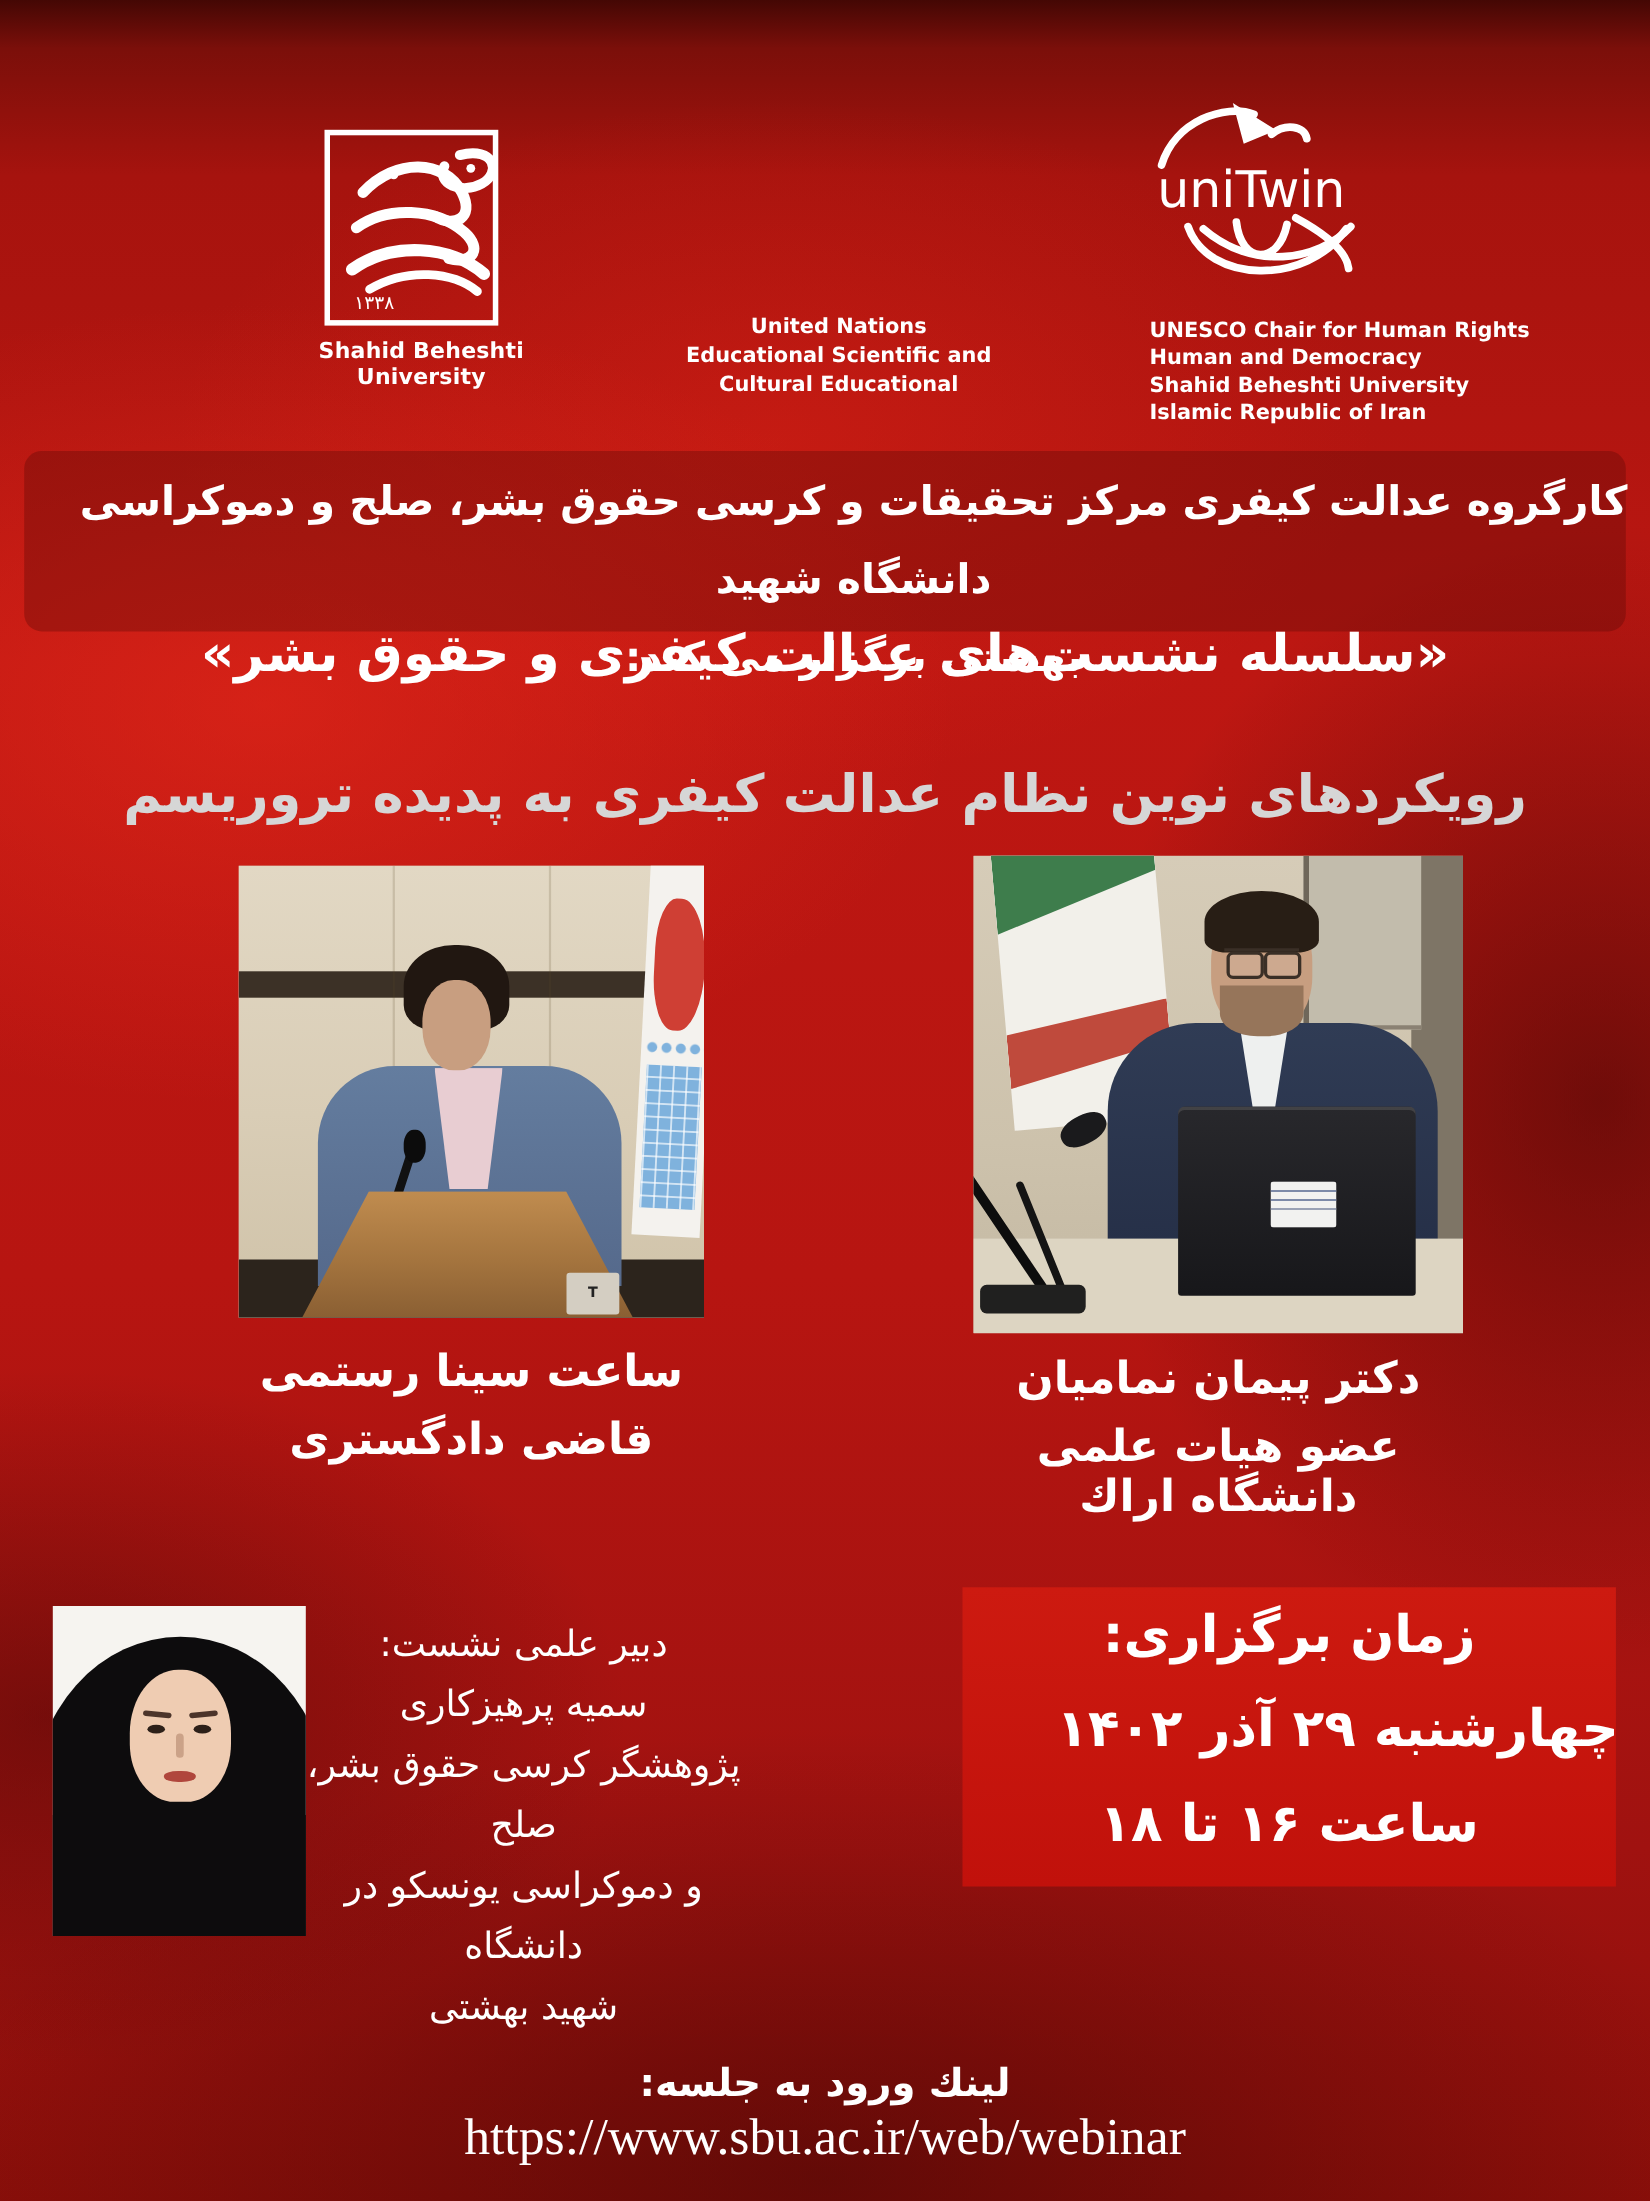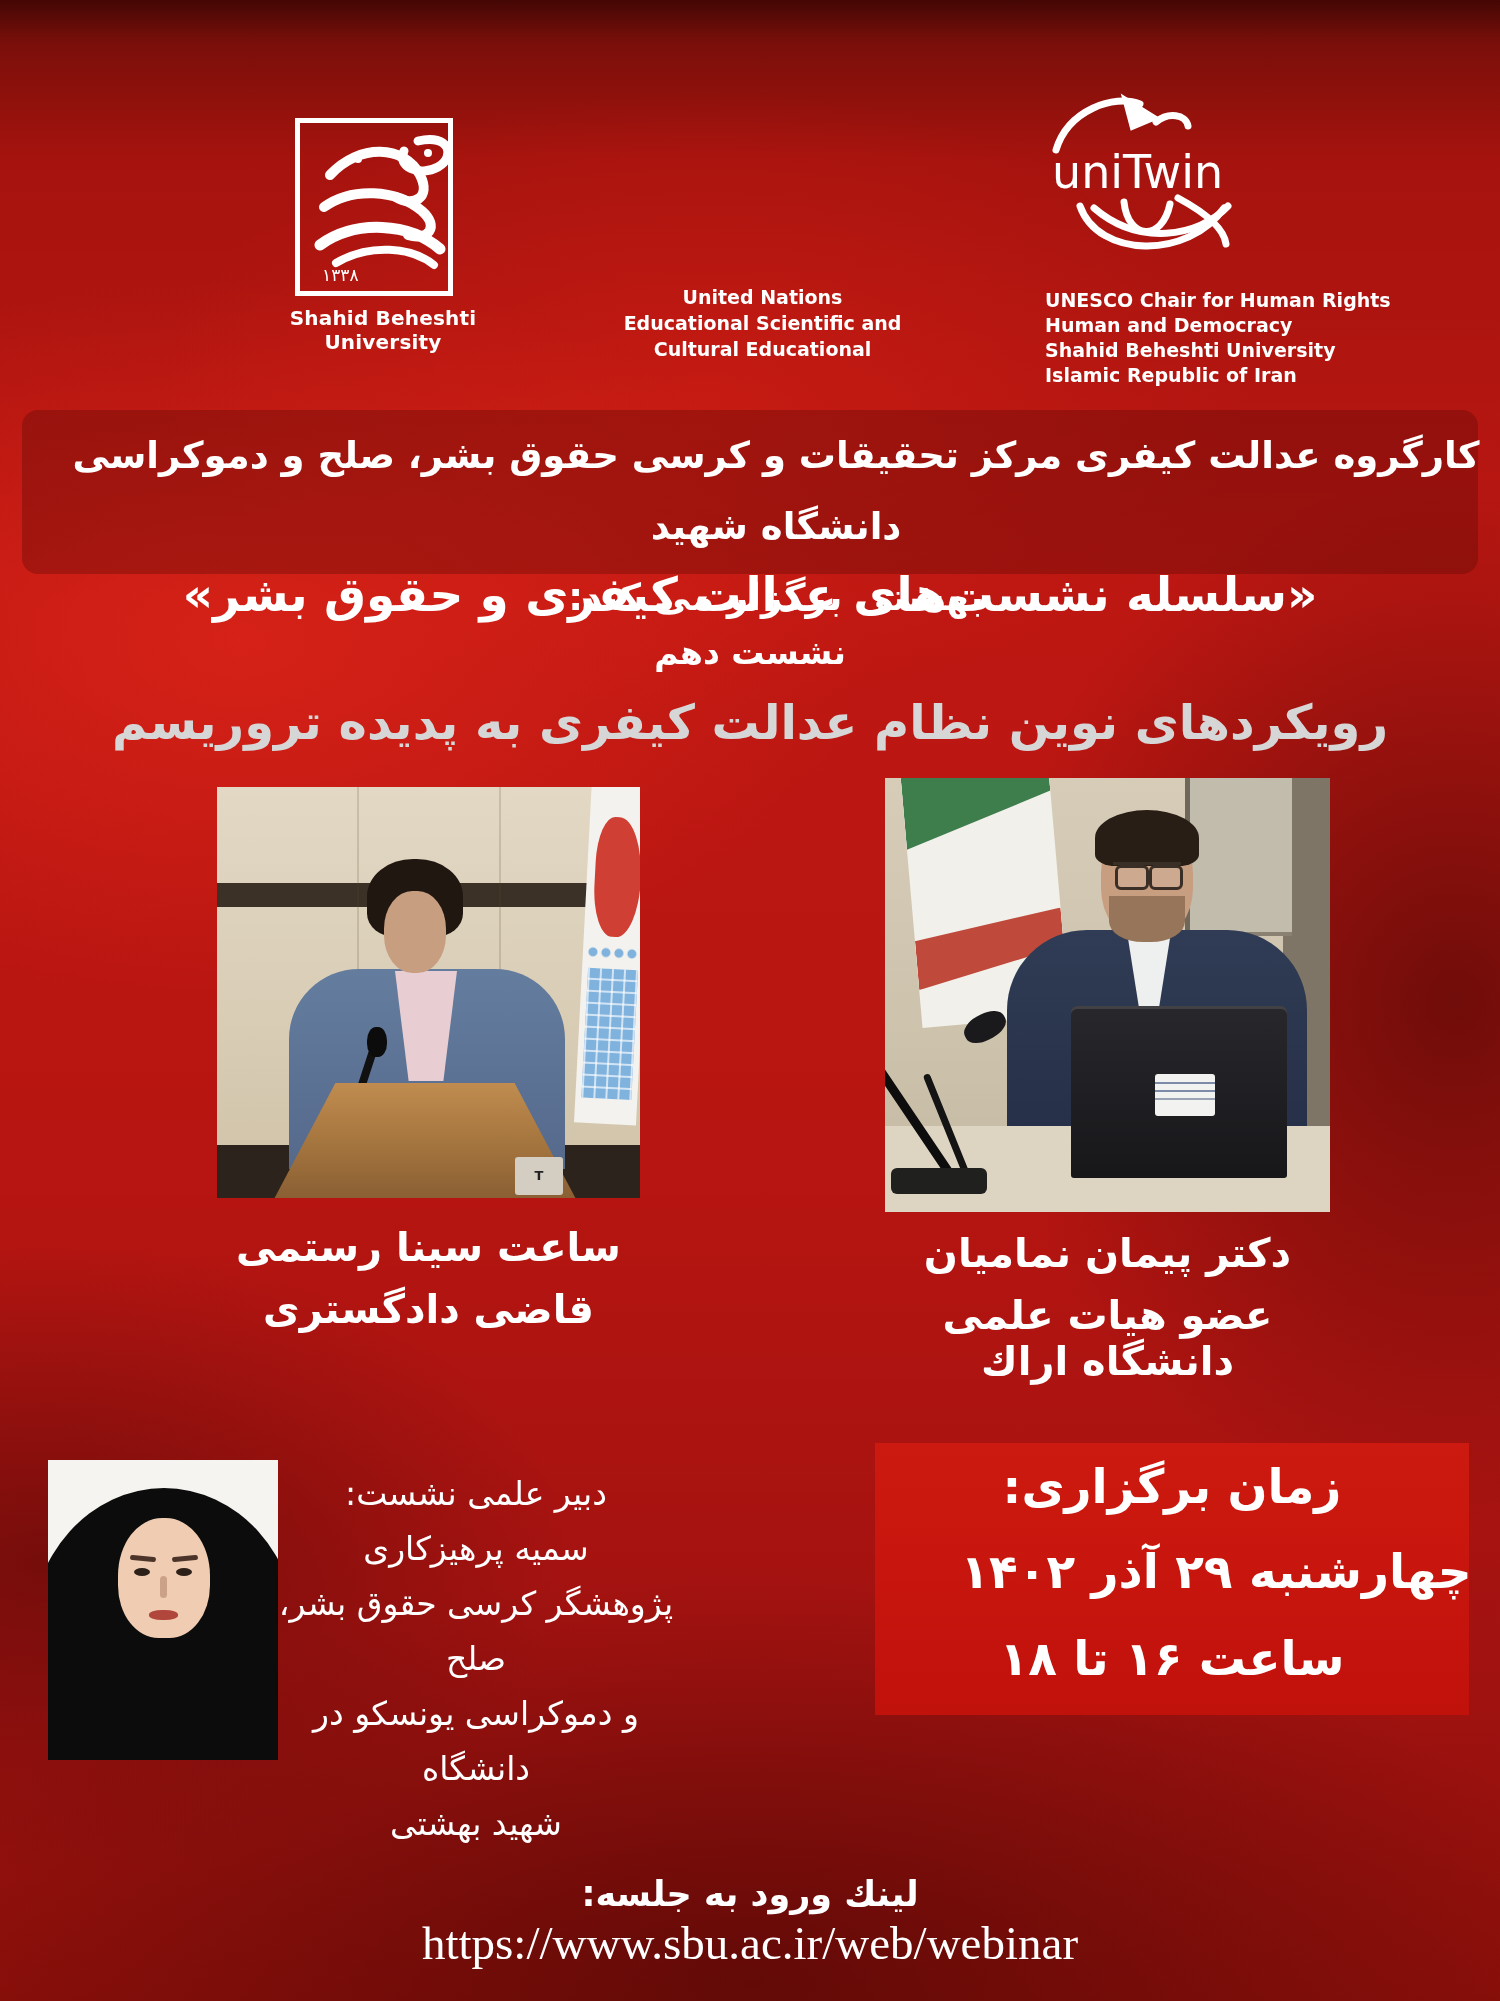--- a/index.html
+++ b/index.html
@@ -159,21 +159,20 @@
     <div>Islamic Republic of Iran</div>
   </div>
 
   <div class="abs intro-panel"></div>
   <div class="abs intro-text white rtl center">
     <div>کارگروه عدالت کیفری مرکز تحقیقات و کرسی حقوق بشر، صلح و دموکراسی دانشگاه شهید</div>
     <div>بهشتی برگزار می کند:</div>
   </div>
 
   <div class="abs series-title white rtl center">«سلسله نشست‌های عدالت کیفری و حقوق بشر»</div>
-  <div class="abs session-no white rtl center">نشست دهم</div>
   <div class="abs main-title rtl center">رویکردهای نوین نظام عدالت کیفری به پدیده تروریسم</div>
 
   <div class="abs photo photo-left">
     <div class="abs lp-wall"></div>
     <div class="abs lp-stripe"></div>
     <div class="abs lp-seam" style="left:140px"></div>
     <div class="abs lp-seam" style="left:282px"></div>
     <div class="abs lp-bottom"></div>
     <div class="abs lp-flag">
       <div class="abs lp-flag-red"></div>

